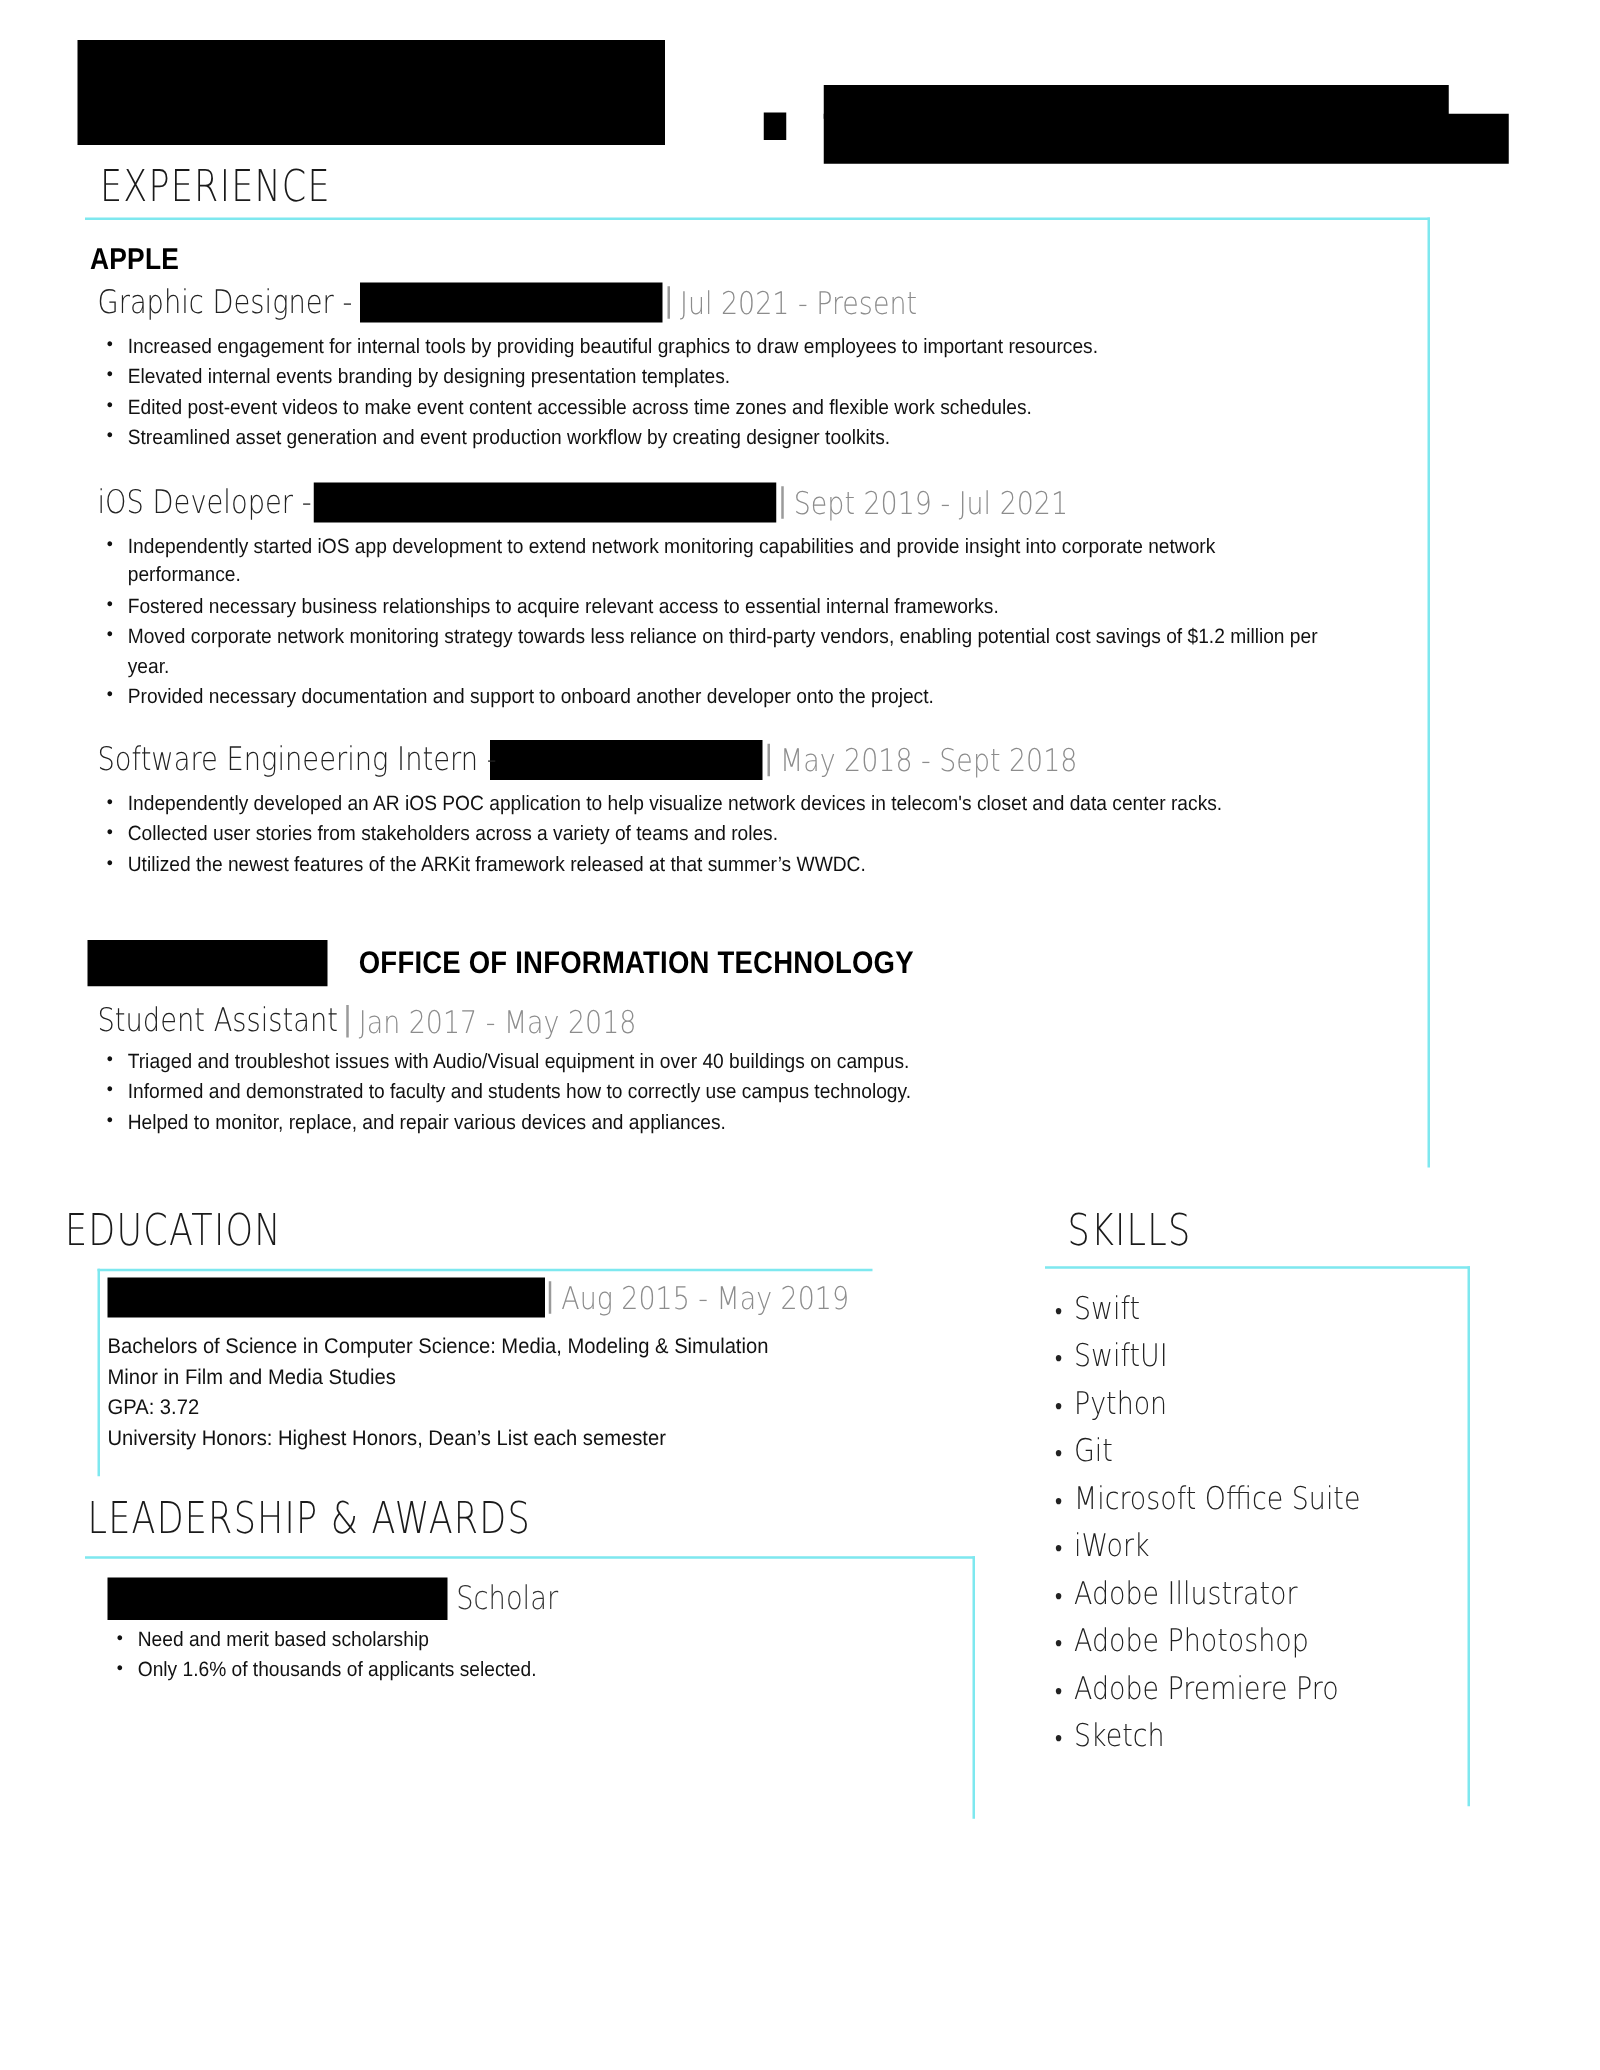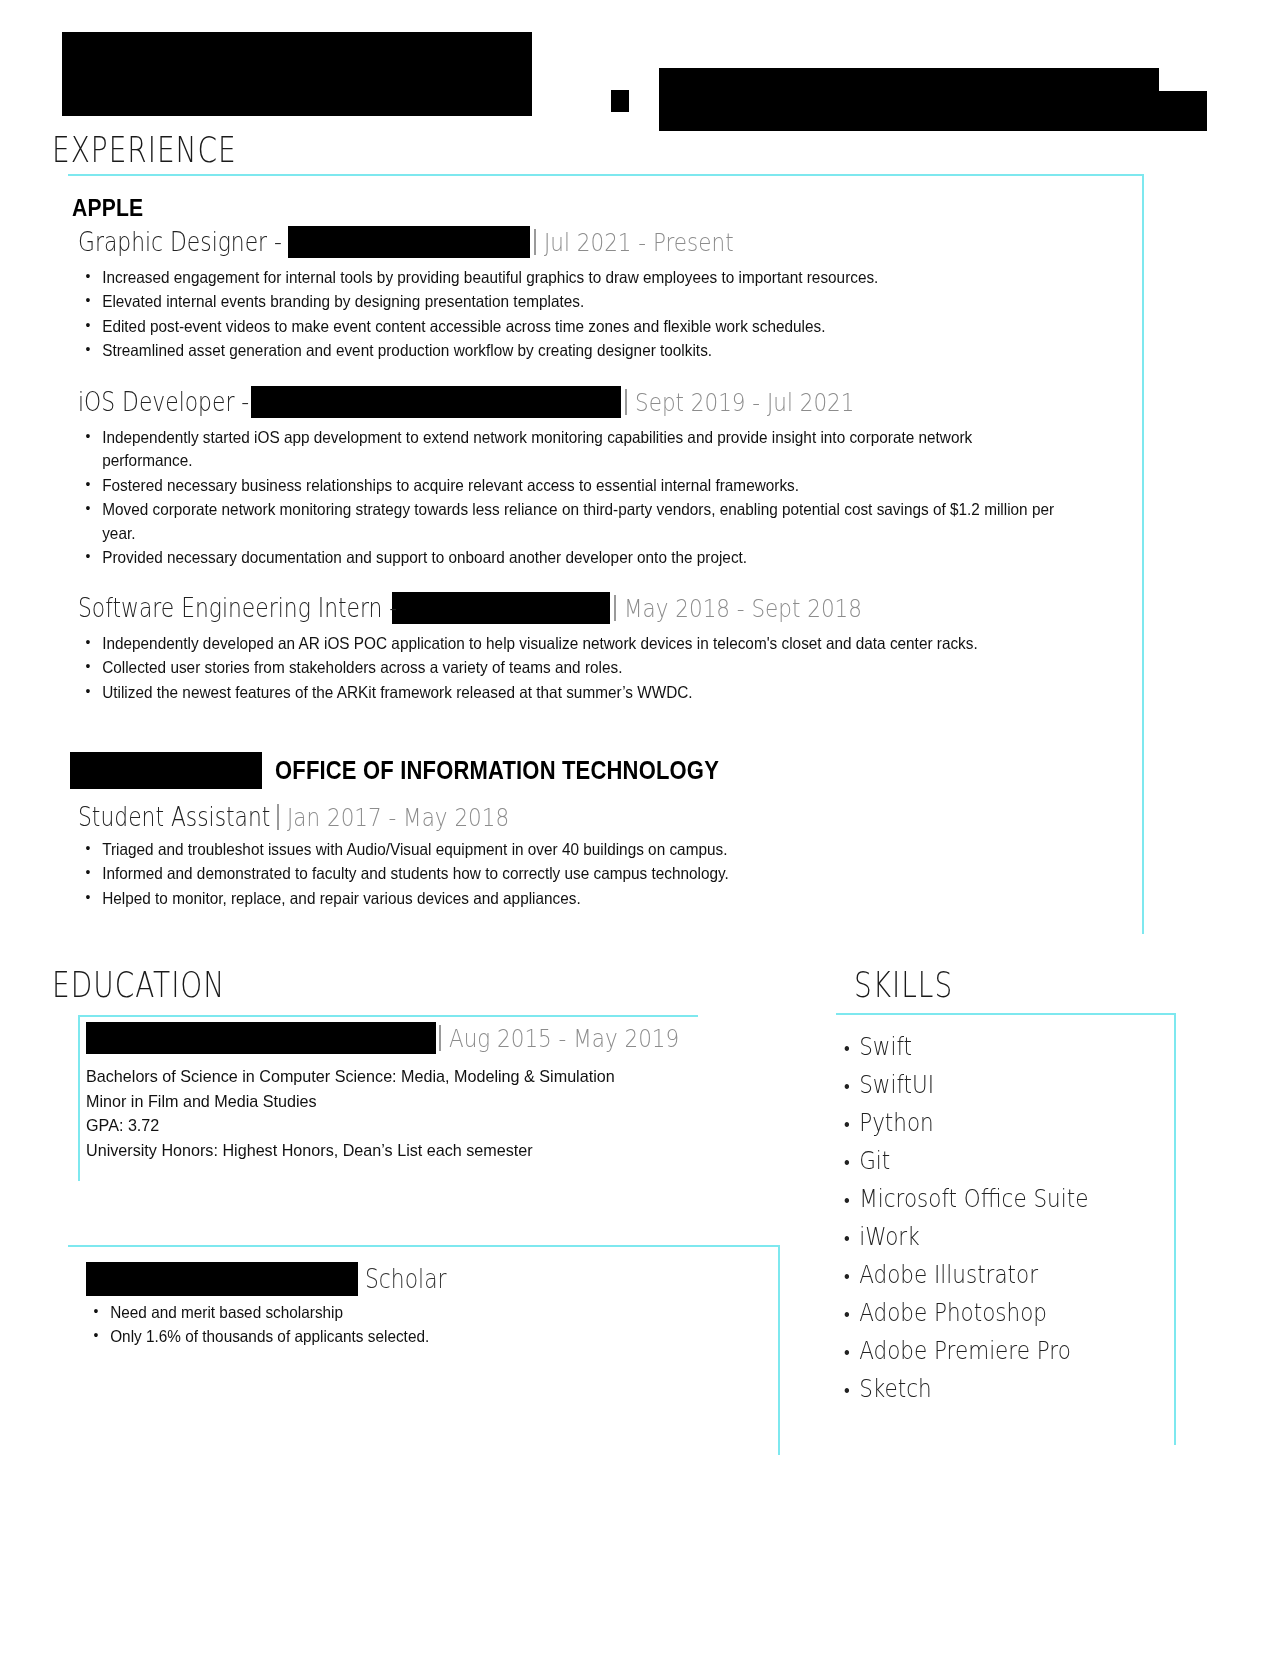--- a/index.html
+++ b/index.html
@@ -59,21 +59,21 @@
     pointer-events:none;
   }
   .skills-frame {
     position:absolute; left:836px; top:1013px; width:340px; height:432px;
     border-top:2px solid #7ee8ef;
     border-right:2px solid #7ee8ef;
     pointer-events:none;
   }
 
   
-  .exp-head-pos { position:absolute; left:52px; top:133px; }
+  .exp-head-pos { position:absolute; left:80px; top:133px; }
   .company {
     font-family:"Liberation Sans", sans-serif;
     font-weight:bold; font-size:24px; letter-spacing:0.2px;
     transform: scaleX(0.88); transform-origin:left center;
     white-space:nowrap;
   }
   .role-line {
     display:flex; align-items:center; gap:0;
     white-space:nowrap; line-height:1;
   }
@@ -192,21 +192,21 @@
       <span class="dates">May 2018 - Sept 2018</span>
     </div>
     <ul class="bullets" style="margin-top:8px;">
       <li>Independently developed an AR iOS POC application to help visualize network devices in telecom's closet and data center racks.</li>
       <li>Collected user stories from stakeholders across a variety of teams and roles.</li>
       <li>Utilized the newest features of the ARKit framework released at that summer’s WWDC.</li>
     </ul>
   </div>
 
   <div class="job" style="left:70px; top:752px; width:1060px;">
-    <div style="display:flex; align-items:center; gap:0;">
+    <div style="display:flex; align-items:center; gap:12px;">
       <span class="redact" style="width:192px;height:37px;"></span>
       <span class="company" style="font-size:25px; margin-left:13px;">OFFICE OF INFORMATION TECHNOLOGY</span>
     </div>
   </div>
 
   <div class="job" style="left:78px; top:804px; width:1060px;">
     <div class="role-line">
       <span class="role">Student Assistant</span>
       <span class="pipe" style="margin-left:-30px;"></span>
       <span class="dates">Jan 2017 - May 2018</span>
@@ -230,20 +230,23 @@
       <span class="dates">Aug 2015 - May 2019</span>
     </div>
     <div style="margin-top:11px;">
       <div class="edu-detail">Bachelors of Science in Computer Science: Media, Modeling &amp; Simulation</div>
       <div class="edu-detail">Minor in Film and Media Studies</div>
       <div class="edu-detail">GPA: 3.72</div>
       <div class="edu-detail">University Honors: Highest Honors, Dean’s List each semester</div>
     </div>
   </div>
 
+  <div style="position:absolute; left:70px; top:1198px;">
+    <div class="sec-title">LEADERSHIP &amp; AWARDS</div>
+  </div>
   <div class="lead-frame accent"></div>
 
   <div style="position:absolute; left:86px; top:1262px; width:700px;">
     <div style="display:flex; align-items:center;">
       <span class="redact" style="width:272px;height:34px;"></span>
       <span class="lead-sub" style="margin-left:7px;">Scholar</span>
     </div>
     <ul class="bullets" style="margin-top:5px;">
       <li>Need and merit based scholarship</li>
       <li>Only 1.6% of thousands of applicants selected.</li>

